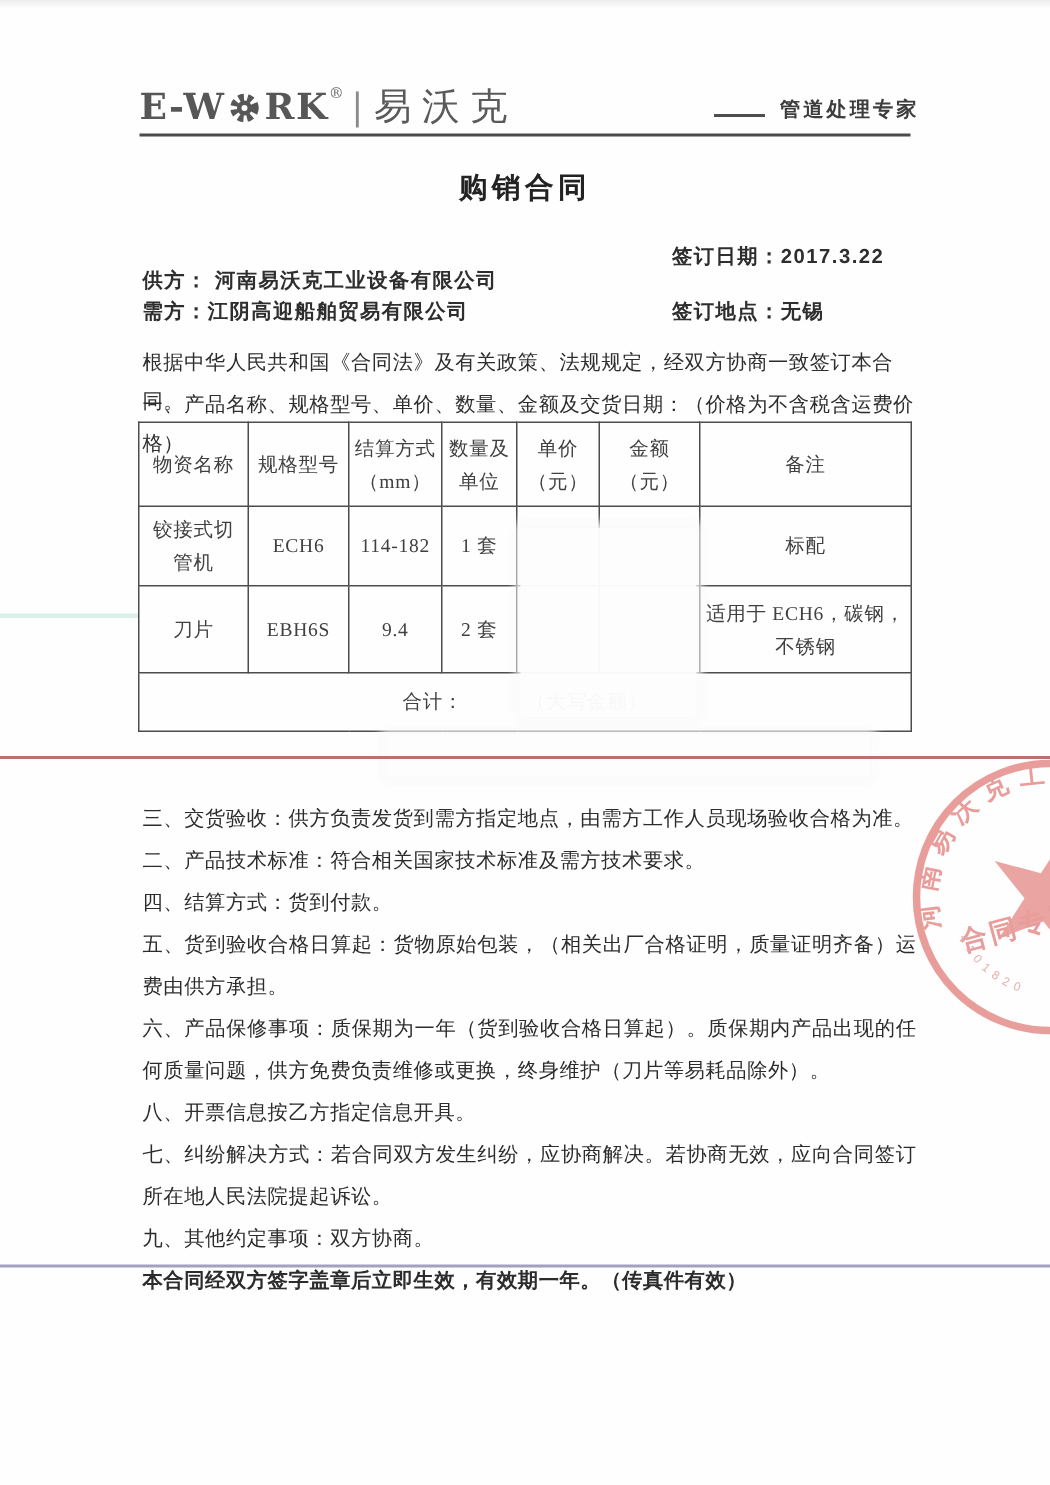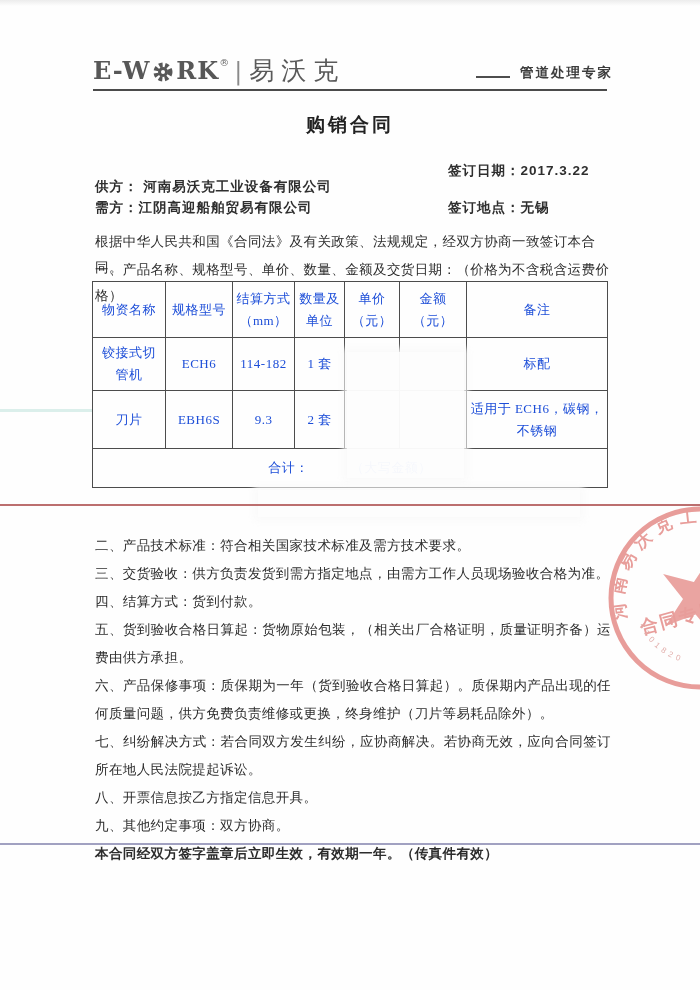--- a/index.html
+++ b/index.html
@@ -33,21 +33,21 @@
   .info{position:absolute;font-size:13.5px;font-weight:bold;color:#2e2e2e;
     letter-spacing:1px;font-family:"Liberation Sans","DejaVu Sans",sans-serif;}
   .i1{left:95px;top:178px;} .i2{left:448px;top:162px;}
   .i3{left:95px;top:199px;} .i4{left:448px;top:199px;}
   
   .para{position:absolute;left:95px;width:516px;font-size:13.5px;color:#2d2d2d;
     letter-spacing:0.4px;line-height:26px;}
   .preamble{top:229px;} .section1{top:257px;}
   
   table.goods{position:absolute;left:92px;top:281px;width:515px;
-    border-collapse:collapse;table-layout:fixed;font-size:13px;color:#1d4ed8;}
+    border-collapse:collapse;table-layout:fixed;font-size:13px;color:#404040;}
   table.goods td{border:1px solid #4c4c4c;text-align:center;vertical-align:middle;
     padding:2px 3px;line-height:22px;letter-spacing:0.5px;}
   tr.h-row{height:56px;} tr.r1{height:53px;} tr.r2{height:58px;} tr.r3{height:35px;}
   tr.t-row{height:39px;}
   td.total-cell{text-align:left;padding-left:10px;}
   .total-gap{display:inline-block;width:42px;}
   
   .patch{position:absolute;background:rgba(253,253,253,0.97);
     box-shadow:0 0 6px 4px rgba(250,250,250,0.9);}
   .patch-price{left:347px;top:352px;width:117px;height:126px;}
@@ -126,21 +126,21 @@
         <td>ECH6</td>
         <td>114-182</td>
         <td>1 套</td>
         <td></td>
         <td></td>
         <td>标配</td>
       </tr>
       <tr class="r2">
         <td>刀片</td>
         <td>EBH6S</td>
-        <td>9.3</td>
+        <td>9.4</td>
         <td>2 套</td>
         <td></td>
         <td></td>
         <td>适用于 ECH6，碳钢，不锈钢</td>
       </tr>
       <tr class="t-row">
         <td class="total-cell" colspan="7">
           <span>合计：</span><span class="total-gap"></span><span>（大写金额）</span>
         </td>
       </tr>
@@ -148,27 +148,27 @@
   </table>
 
   <div class="patch patch-price"></div>
   <div class="patch patch-total"></div>
 
   <div class="teal-line"></div>
   <div class="red-line"></div>
   <div class="blue-line"></div>
 
   <div class="terms">
+    <p>三、交货验收：供方负责发货到需方指定地点，由需方工作人员现场验收合格为准。</p>
     <p>二、产品技术标准：符合相关国家技术标准及需方技术要求。</p>
-    <p>三、交货验收：供方负责发货到需方指定地点，由需方工作人员现场验收合格为准。</p>
     <p>四、结算方式：货到付款。</p>
     <p>五、货到验收合格日算起：货物原始包装，（相关出厂合格证明，质量证明齐备）运费由供方承担。</p>
     <p>六、产品保修事项：质保期为一年（货到验收合格日算起）。质保期内产品出现的任何质量问题，供方免费负责维修或更换，终身维护（刀片等易耗品除外）。</p>
+    <p>八、开票信息按乙方指定信息开具。</p>
     <p>七、纠纷解决方式：若合同双方发生纠纷，应协商解决。若协商无效，应向合同签订所在地人民法院提起诉讼。</p>
-    <p>八、开票信息按乙方指定信息开具。</p>
     <p>九、其他约定事项：双方协商。</p>
     <p class="footer-note">本合同经双方签字盖章后立即生效，有效期一年。（传真件有效）</p>
   </div>
 
   <div class="stamp">
     <svg width="220" height="220" viewBox="0 0 220 220">
       <g opacity="0.78">
         <circle cx="104" cy="110" r="89" fill="none" stroke="#e2837f" stroke-width="5"></circle>
         <path id="ringArc" d="M 35.1,142.1 A 76,76 0 1 1 172.9,142.1" fill="none"></path>
         <text font-size="17" font-weight="bold" fill="#e2837f" letter-spacing="7" font-family="Liberation Sans, DejaVu Sans, sans-serif">

